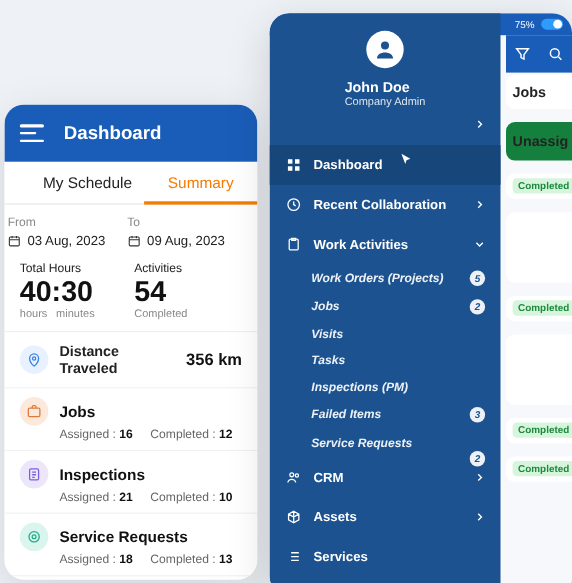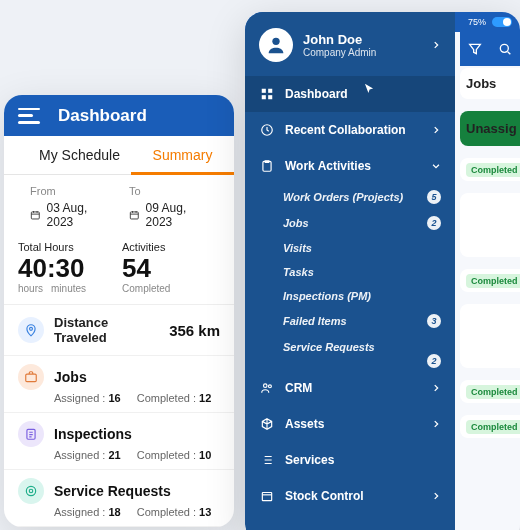--- a/index.html
+++ b/index.html
@@ -9,21 +9,21 @@
 .phone-left { position:absolute; left:4px; top:95px; width:230px; height:432px; background:#fff; border-radius:18px; box-shadow:0 10px 40px rgba(0,0,0,.12); overflow:hidden; display:flex; flex-direction:column; }
 .ph-header { background:#1a5db8; color:#fff; height:52px; display:flex; align-items:center; padding:0 14px; gap:18px; }
 .ph-header .burger { width:22px; height:16px; display:flex; flex-direction:column; justify-content:space-between; }
 .ph-header .burger span { background:#fff; height:2.5px; border-radius:2px; }
 .ph-header .burger span:nth-child(2){ width:70%; }
 .ph-header h1 { font-size:17px; font-weight:600; }
 .tabs { display:flex; border-bottom:1px solid #e5e5e5;padding-left:24px; }
 .tab { flex:1; text-align:center; padding:11px 0; font-size:14px; color:#222; font-weight:500; position:relative; }
 .tab.active { color:#f57c00; }
 .tab.active::after { content:""; position:absolute; left:0; right:0; bottom:-1px; height:3px; background:#f57c00; }
-.dates { display:flex; padding:10px 26px 4px; gap:20px; }
+.dates { display:flex; padding:10px 3px 4px; gap:20px; }
 .dcol { font-size:11px; }
 .dcol .lbl { color:#888; margin-bottom:4px; display:block; }
 .dcol .val { display:flex; align-items:center; gap:6px; font-size:12px; color:#222; }
 .cal-ic { width:12px; height:12px; }
 .metrics { display:flex; padding:8px 14px 10px; gap:28px; border-bottom:1px solid #eee; }
 .mcol .mlbl { font-size:11px; color:#222; margin-bottom:2px; }
 .mcol .mbig { font-size:26px; font-weight:700; color:#111; line-height:1; }
 .mcol .msmall { font-size:10px; color:#888; margin-top:2px; }
 .msmall span { margin-right:8px; }
 .row { display:flex; align-items:center; padding:10px 14px; border-bottom:1px solid #f0f0f0; gap:10px; font-size:13px; }
@@ -42,21 +42,21 @@
 .statusbar { position:absolute; top:0; left:0; right:0; height:20px; background:#1a5db8; display:flex; align-items:center; justify-content:flex-end; gap:6px; padding:0 8px; font-size:9px; color:#fff; }
 .tiles { position:absolute; top:56px; right:0; width:60px; height:470px; display:flex; flex-direction:column; gap:12px; padding-right:0; }
 .tab-jobs { background:#fff; border-radius:8px 0 0 8px; padding:8px 6px; font-size:13px; font-weight:700; color:#222; }
 .tab-unassign { background:#15803d; border-radius:8px 0 0 8px; padding:10px 6px; font-size:13px; font-weight:700; color:#222; }
 .card-comp { background:#fff; border-radius:8px 0 0 8px; padding:6px; font-size:10px; }
 .badge-c { background:#d7f5dd; color:#1c8a3d; border-radius:4px; padding:2px 5px; font-size:9px; font-weight:600; }
 .card-comp.tall { height:64px; }
 .topbar-icons { position:absolute; top:20px; right:0; height:34px; width:60px; background:#1a5db8; display:flex; align-items:center; justify-content:space-around; }
 
 .sidebar { position:absolute; top:0; left:0; width:210px; height:530px; background:#1b528f; color:#fff; display:flex; flex-direction:column; z-index:5; border-radius:18px 0 0 18px; }
-.sb-head { padding:16px 14px 14px; display:flex; align-items:center; gap:10px; }
+.sb-head { padding:16px 14px 14px; display:flex; align-items:center; gap:10px;flex-direction:column; }
 .avatar { width:34px; height:34px; border-radius:50%; background:#fff; display:flex; align-items:center; justify-content:center; }
 .sb-head .uname { font-size:13px; font-weight:700; }
 .sb-head .urole { font-size:10px; opacity:.85; }
 .sb-head .chev { margin-left:auto; }
 .sb-item { display:flex; align-items:center; gap:10px; padding:10px 14px; font-size:12px; font-weight:700; cursor:pointer; position:relative; }
 .sb-item .ic { width:16px; height:16px; display:flex; align-items:center; justify-content:center; }
 .sb-item .chev { margin-left:auto; }
 .sb-item.active { background:#16467a; }
 .sb-sub { padding:6px 14px 6px 38px; font-size:11px; font-weight:600; opacity:.92; display:flex; align-items:center;font-style:italic; }
 .sb-sub .ct { margin-left:auto; background:#fff; color:#1b528f; border-radius:8px; min-width:14px; height:14px; font-size:9px; font-weight:700; display:flex; align-items:center; justify-content:center; padding:0 3px; }

